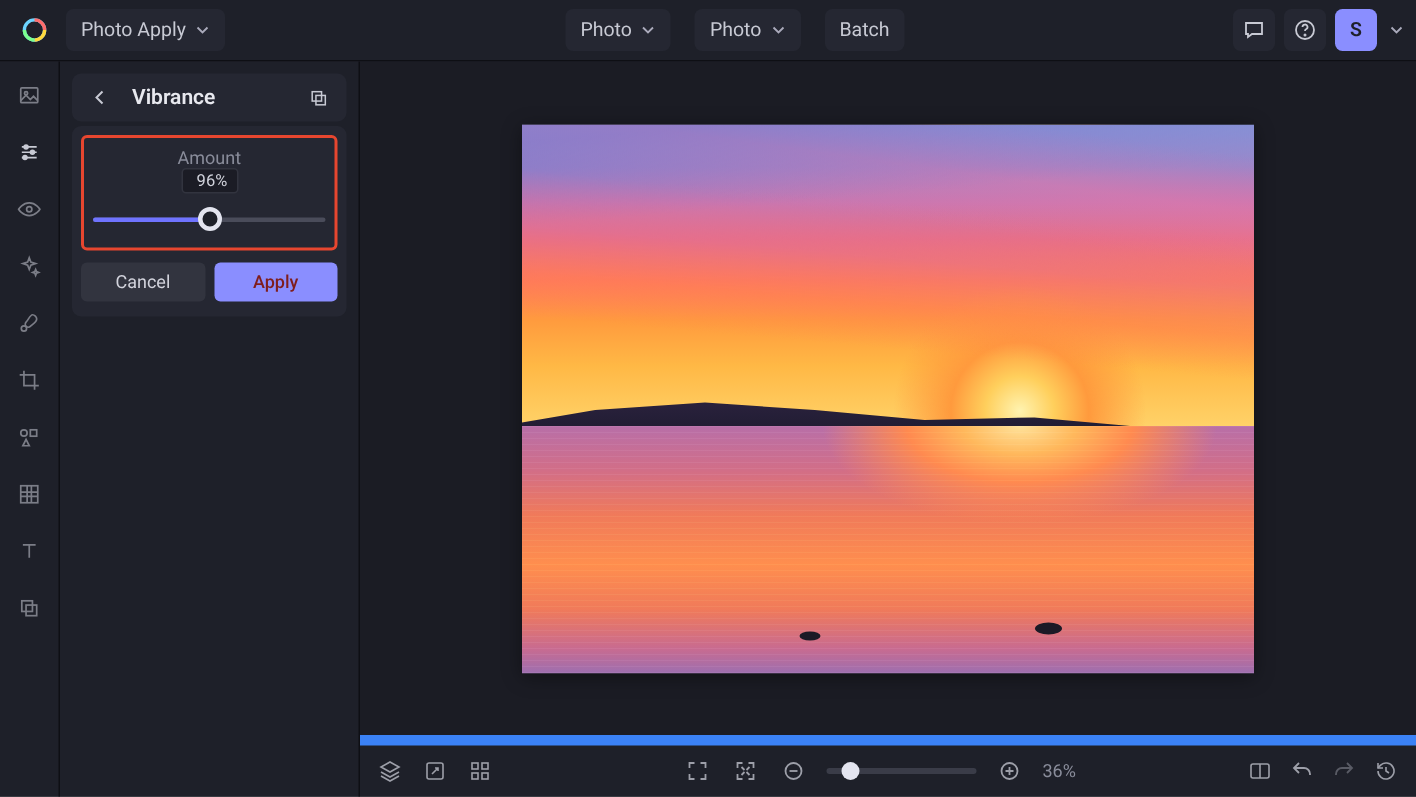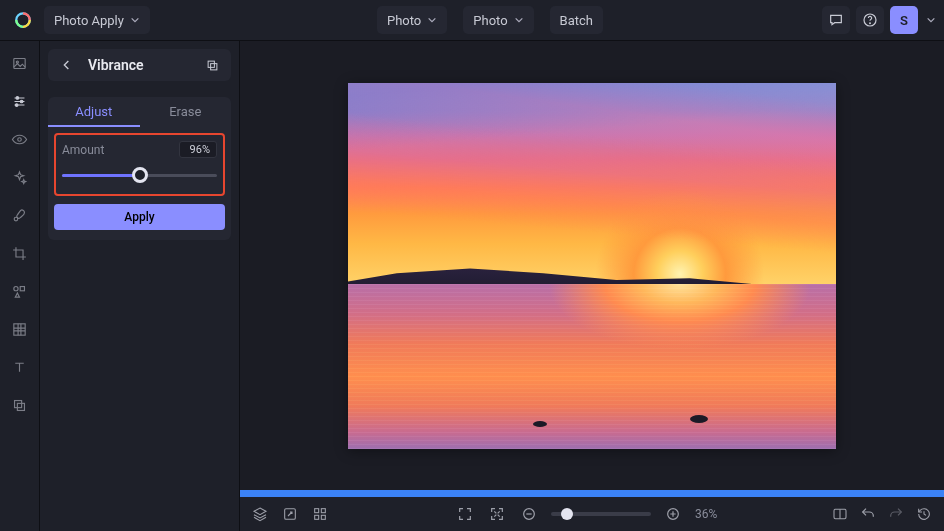--- a/index.html
+++ b/index.html
@@ -75,21 +75,21 @@
   }
   .side-ico.active{opacity:1;}
   .side-ico svg{width:17px;height:17px;stroke:#c8cad4;}
 
   
   .panel{
     position:absolute;left:40px;top:41px;bottom:0;width:200px;
     background:var(--bg);
     border-right:1px solid #0e0f14;
     padding:8px;
-    display:flex;flex-direction:column;gap:16px;
+    display:flex;flex-direction:column;gap:3px;
   }
   .panel-head{
     height:32px;display:flex;align-items:center;gap:4px;
     background:var(--panel);
     border-radius:6px;padding:0 8px;
     justify-content:space-between;
   }
   .panel-head .title{font-size:14px;font-weight:600;color:#e8e9ef;flex:1;padding-left:6px;}
   .panel-head .hbtn{width:22px;height:22px;display:flex;align-items:center;justify-content:center;cursor:pointer;}
 
@@ -103,21 +103,21 @@
     font-size:13px;cursor:pointer;color:var(--text-dim);
     border-bottom:2px solid transparent;
   }
   .tab.active{color:var(--accent);border-bottom-color:var(--accent);}
   .highlight{
     margin:6px 6px 0 6px;
     border:2px solid var(--red);
     border-radius:4px;
     padding:6px 6px 10px 6px;
   }
-  .row{display:flex;align-items:center;justify-content:space-between;font-size:12px;color:var(--text-dim);}
+  .row{display:flex;align-items:center;justify-content:space-between;font-size:12px;color:var(--text-dim);flex-direction:column;}
   .valbox{
     background:#1b1c25;border:1px solid #32343f;border-radius:3px;
     padding:1px 6px;font-size:11px;color:#cfd1da;min-width:38px;text-align:right;
   }
   .slider{
     position:relative;height:18px;margin-top:8px;
   }
   .track{
     position:absolute;left:0;right:0;top:8px;height:3px;border-radius:2px;background:#4a4c5a;
   }
@@ -128,21 +128,21 @@
     position:absolute;top:1px;width:16px;height:16px;border-radius:50%;
     background:#1e2029;border:3px solid #e3e4ef;
     transform:translateX(-8px);
   }
   .btn-row{display:flex;gap:6px;padding:8px 6px 0 6px;}
   .btn{
     flex:1;height:26px;border-radius:4px;display:flex;align-items:center;justify-content:center;
     font-size:12px;cursor:pointer;
   }
   .btn-cancel{background:#32343f;color:#d2d3dc;}
-  .btn-apply{background:var(--accent);color:#000000;font-weight:500;}
+  .btn-apply{background:var(--accent);color:#7f1d1d;font-weight:500;}
 
   .help{
     background:var(--panel);
     border-radius:6px;padding:8px;display:flex;align-items:center;gap:6px;
     font-size:12px;color:var(--text-dim);cursor:pointer;
   }
   .help a{color:var(--accent);}
 
   
   .canvas-wrap{
@@ -341,38 +341,35 @@
     <div class="title">Vibrance</div>
     <div class="hbtn">
       <svg viewBox="0 0 24 24" width="15" height="15" fill="none" stroke="#c8cad4" stroke-width="1.6">
           <rect x="5" y="5" width="10" height="10"></rect>
           <rect x="9" y="9" width="10" height="10"></rect>
         </svg>
     </div>
   </div>
 
   <div class="box">
-    <div class="tabs">
-      <div class="tab active">Adjust</div>
-      <div class="tab">Erase</div>
-    </div>
 
     <div class="highlight">
       <div class="row">
         <span>Amount</span>
         <span class="valbox">96%</span>
       </div>
       <div class="slider">
         <div class="track"></div>
         <div class="track-fill" id="amtFill" style="width: 50%;"></div>
         <div class="thumb" id="amtThumb" style="left: 50%;"></div>
       </div>
     </div>
 
     <div class="btn-row">
+      <div class="btn btn-cancel">Cancel</div>
       <div class="btn btn-apply">Apply</div>
     </div>
   </div>
 
 </div>
 
 <div class="canvas-wrap">
   <div class="canvas">
     <div class="sky"></div>
     <div class="clouds"></div>

